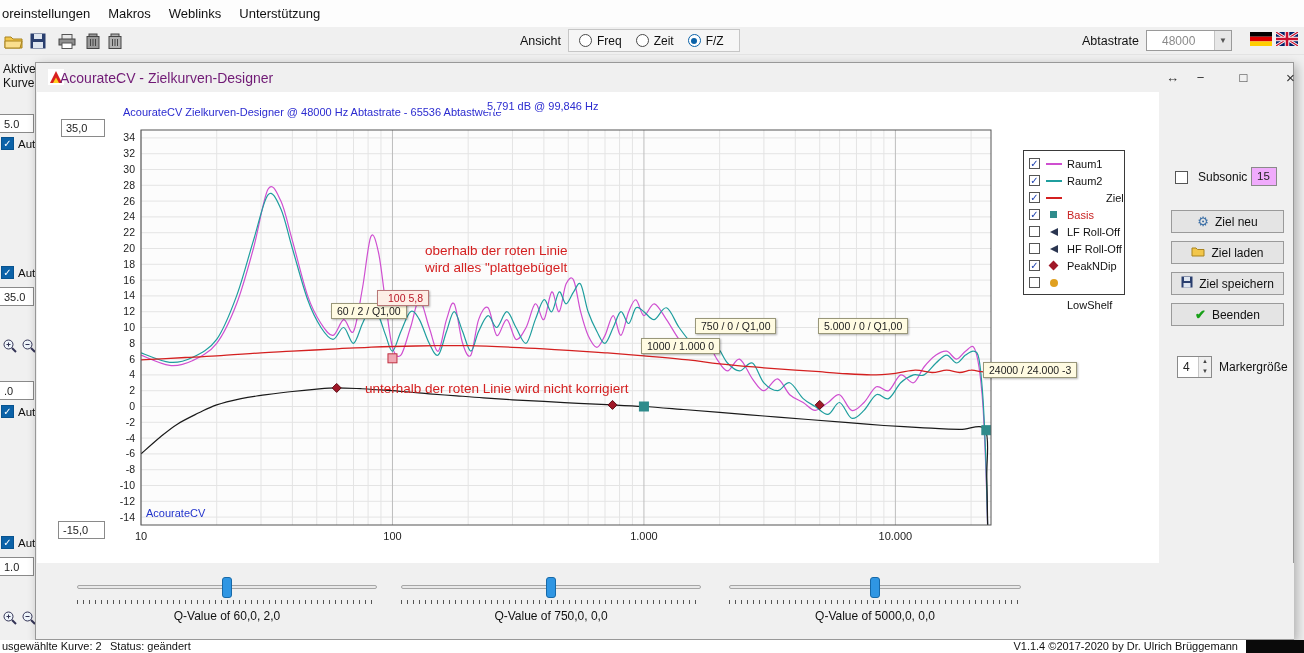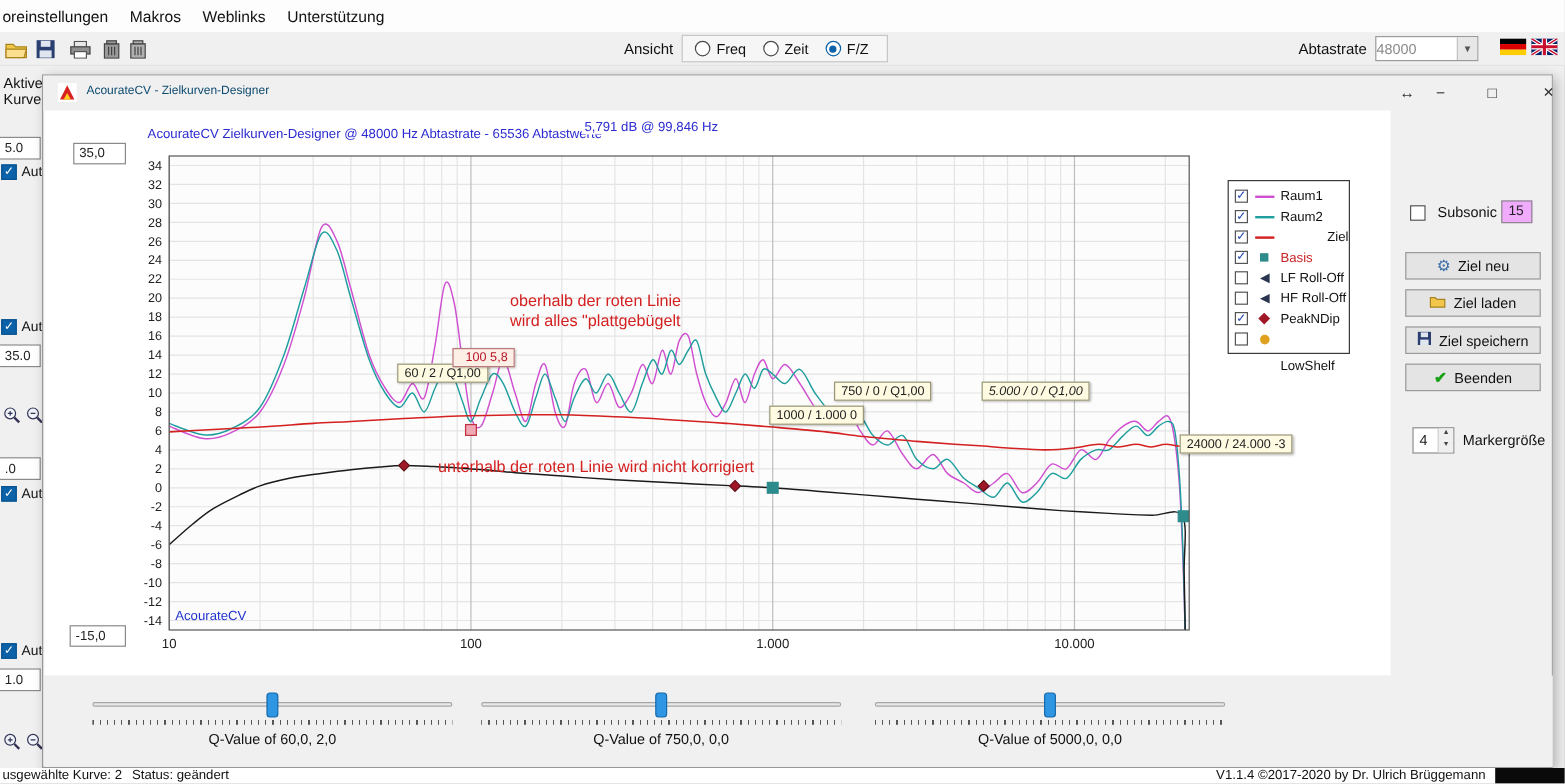--- a/index.html
+++ b/index.html
@@ -16,37 +16,37 @@
 .toolbar{position:absolute;left:0;top:27px;width:100%;height:28px;background:#f0f0f0;border-bottom:1px solid #e4e4e4}
 .tbicon{position:absolute;top:3px;width:22px;height:22px;display:flex;align-items:center;justify-content:center}
 .view-label{position:absolute;left:520px;top:7px;font-size:12.5px;color:#111}
 .radio-box{position:absolute;left:568px;top:2px;width:172px;height:23px;background:#f6f6f6;border:1px solid #c6c6c6;display:flex;align-items:center;gap:14px;padding:0 10px}
 .radio-item{display:flex;align-items:center;gap:5px;font-size:12px;color:#111}
 .radio{width:13px;height:13px;border:1px solid #4a4a4a;border-radius:50%;background:#fff;position:relative}
 .radio.sel{border-color:#0b62a8}
 .radio.sel::after{content:"";position:absolute;left:2.5px;top:2.5px;width:6px;height:6px;border-radius:50%;background:#0b62a8}
 .rate-label{position:absolute;left:1082px;top:7px;font-size:12.5px;color:#111}
 .dropdown{position:absolute;left:1146px;top:3px;width:86px;height:21px;background:#fff;border:1px solid #9a9a9a;display:flex;align-items:center}
-.dd-val{flex:1;font-size:12px;color:#8a8a8a;padding-left:0}
+.dd-val{flex:1;font-size:12px;color:#8a8a8a;padding-left:15px}
 .dd-btn{width:17px;height:100%;background:#e7e7e7;border-left:1px solid #c4c4c4;display:flex;align-items:center;justify-content:center;font-size:8px;color:#555}
 .flag{position:absolute;top:5px;width:22px;height:14px;display:block}
 
 
 .left-strip{position:absolute;left:0;top:55px;width:35px;height:585px;overflow:hidden}
 .ls-label{position:absolute;left:3px;font-size:12px;color:#111}
 .ls-box{position:absolute;left:-9px;width:43px;height:19px;background:#fff;border:1px solid #8a8a8a;font-size:11px;color:#222;padding:3px 0 0 12px}
 .ls-auto{position:absolute;left:1px;display:flex;align-items:center;gap:4px;font-size:11.5px;color:#111}
 .cbx-blue{width:13px;height:13px;background:#0b62a8;border:1px solid #08538f;color:#fff;font-size:10px;line-height:12px;text-align:center}
 .zoom-pair{position:absolute;display:flex;gap:3px}
 
 
 .dialog{position:absolute;left:35px;top:62px;width:1259px;height:578px;background:#f0f0f0;border:1px solid #989898;box-shadow:3px 3px 10px rgba(0,0,0,.28)}
 .titlebar{position:absolute;left:0;top:0;width:100%;height:29px;background:#f0f0f0}
 .tb-icon{position:absolute;left:12px;top:6px}
-.tb-title{position:absolute;left:36px;top:7px;font-size:10px;color:#0c4a6e}
+.tb-title{position:absolute;left:24px;top:7px;font-size:14px;color:#701a75}
 .winbtn{position:absolute;top:1px;width:29px;height:27px;display:flex;align-items:center;justify-content:center;font-size:13px;color:#333;cursor:default}
 
 .chart-region{position:absolute;left:1px;top:29px;width:1122px;height:471px;background:#fff}
 .right-panel{position:absolute;left:1123px;top:29px;width:134px;height:471px;background:#f0f0f0}
 .slider-row{position:absolute;left:1px;top:500px;width:1257px;height:76px;background:#f0f0f0}
 
 
 .range-box{position:absolute;background:#fff;border:1px solid #8a8a8a;font-size:11px;color:#222;padding:2px 0 0 4px;height:18px}
 .chart-title{position:absolute;left:86px;top:14px;font-size:11px;color:#2b2bd0;white-space:nowrap}
 .chart-readout{position:absolute;left:448px;top:8px;font-size:11px;color:#2b2bd0;white-space:nowrap;background:#fff;padding:0 2px}
@@ -360,21 +360,21 @@
             </g>
             <rect x="0" y="0" width="850" height="395" fill="none" stroke="#555"></rect>
             <text x="5" y="387" font-size="11" fill="#2233cc">AcourateCV</text>
           </svg>
       </div>
       <div id="tips">
           <div class="tip" style="left: 294px; top: 211px;">60 / 2 / Q1,00</div>
           <div class="tip sel" style="left: 340px; top: 198px; padding-left: 10px;">100 5,8</div>
           <div class="tip" style="left: 658px; top: 226px;">750 / 0 / Q1,00</div>
           <div class="tip" style="left: 604px; top: 246px;">1000 / 1.000 0</div>
-          <div class="tip" style="left: 781px; top: 226px; font-style: italic;">5.000 / 0 / Q1,00</div>
+          <div class="tip" style="left: 781px; top: 226px;">5.000 / 0 / Q1,00</div>
           <div class="tip" style="left: 946px; top: 270px;">24000 / 24.000 -3</div>
         </div>
       <div id="annos">
           <div class="anno" style="left: 388px; top: 150px; color: rgb(212, 32, 32);">
             <div>oberhalb der roten Linie</div>
             <div>wird alles "plattgebügelt</div>
           </div>
           <div class="anno" style="left: 328px; top: 288px; color: rgb(212, 32, 32);">
             <div>unterhalb der roten Linie wird nicht korrigiert</div>
           </div>

